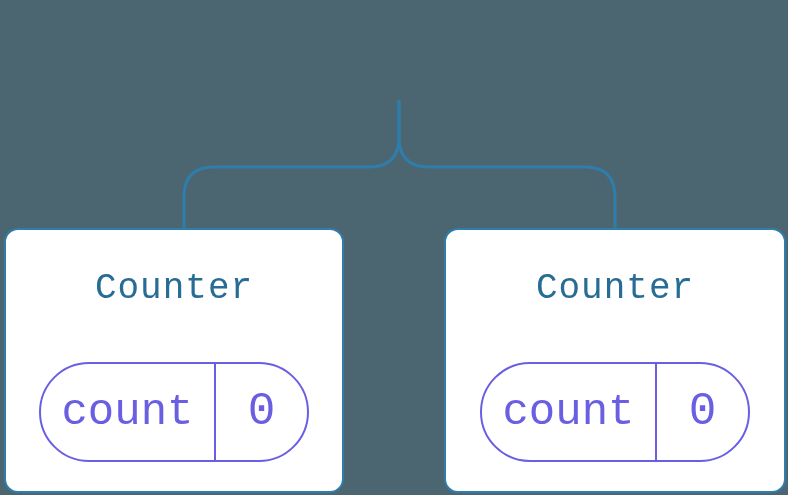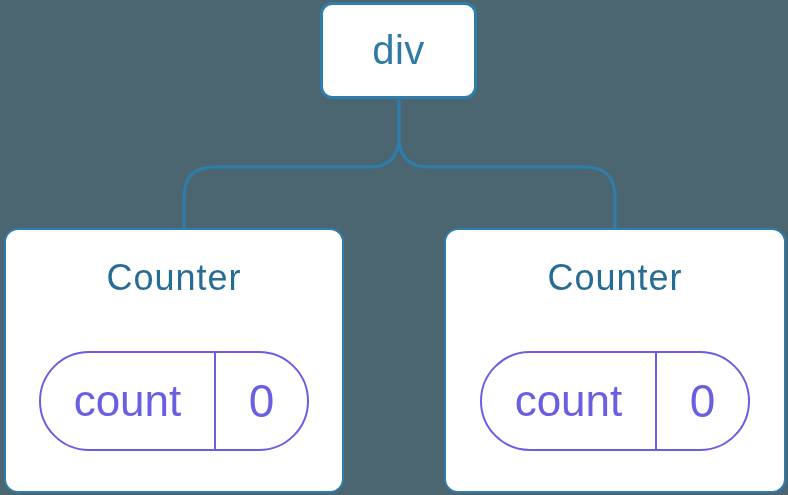--- a/index.html
+++ b/index.html
@@ -45,21 +45,22 @@
     position: absolute;
     top: 228px;
     height: 265px;
     box-sizing: border-box;
     background: var(--color-node-fill, #FFFFFF);
     border: 2px solid var(--color-line, #2E7DAB);
     border-radius: 14px;
     display: flex;
     flex-direction: column;
     align-items: center;
-    padding-top: 26px;
+    padding-top: 37px;
+    font-family: Liberation Mono, monospace;
   }
   .card-left  { left: 4px;   width: 340px; }
   .card-right { left: 444px; width: 342px; }
   .card-title {
     font-size: 36px;
     font-weight: 500;
     letter-spacing: 1px;
     line-height: 1.2;
     color: var(--color-component-text, #276C95);
   }
@@ -96,23 +97,20 @@
 </head>
 <body>
 
 <div class="canvas">
 
   <svg class="connectors" viewBox="0 0 788 495" aria-hidden="true">
     <path d="M399,100 L399,137 Q399,167 369,167 L214,167 Q184,167 184,197 L184,228" fill="none" stroke="#2E7DAB" stroke-width="3"></path>
     <path d="M399,100 L399,137 Q399,167 429,167 L585,167 Q615,167 615,197 L615,228" fill="none" stroke="#2E7DAB" stroke-width="3"></path>
   </svg>
 
-  <div class="node-root">
-    <span class="node-root-label">div</span>
-  </div>
 
   <div class="card card-left">
     <div class="card-title">Counter</div>
     <div class="pill">
       <span class="pill-key">count</span>
       <span class="pill-value">0</span>
     </div>
   </div>
 
   <div class="card card-right">

